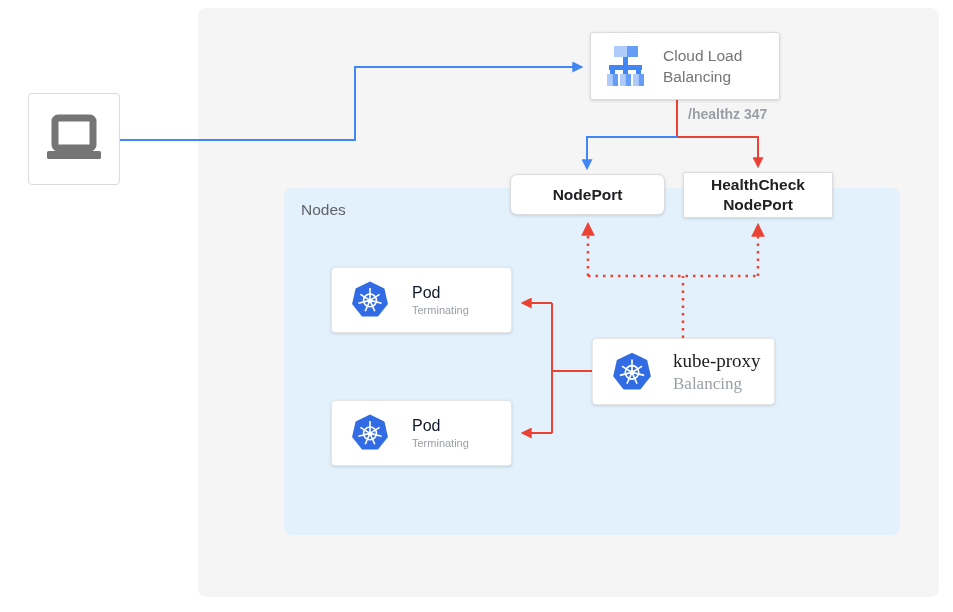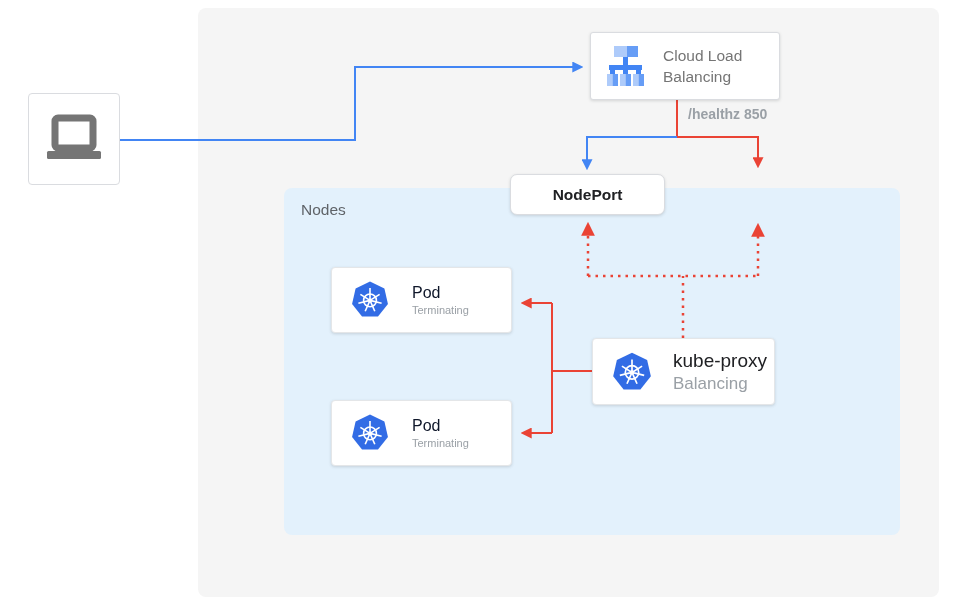--- a/index.html
+++ b/index.html
@@ -46,21 +46,21 @@
   .hc-nodeport-box{left:683px;top:172px;width:150px;height:46px;padding:0 14px;}
 
   .res-box{display:flex;align-items:center;padding-left:18px;border-radius:4px;
     border-color:#E4E6E8;}
   .pod1-box{left:331px;top:267px;width:181px;height:66px;}
   .pod2-box{left:331px;top:400px;width:181px;height:66px;}
   .kube-box{left:592px;top:338px;width:183px;height:67px;}
   .res-text{margin-left:22px;}
   .res-title{font-size:16px;color:#0f172a;}
   .res-sub{font-size:11px;color:var(--muted_text);margin-top:2px;}
-  .kube-box .res-text{margin-left:20px;}
+  .kube-box .res-text{margin-left:20px;font-family:Liberation Serif, serif;}
   .kube-box .res-title{font-size:19px;color:var(--title_text);}
   .kube-box .res-sub{font-size:17px;}
 </style>
 </head>
 <body>
 
 <div class="canvas">
 
   <div class="outer-panel"></div>
 
@@ -114,24 +114,25 @@
       <rect x="6" y="32" width="5.5" height="12" fill="var(--lb_light)"></rect>
       <rect x="11.5" y="32" width="5.5" height="12" fill="var(--lb_mid)"></rect>
       <rect x="19" y="32" width="5.5" height="12" fill="var(--lb_light)"></rect>
       <rect x="24.5" y="32" width="5.5" height="12" fill="var(--lb_mid)"></rect>
       <rect x="32" y="32" width="5.5" height="12" fill="var(--lb_light)"></rect>
       <rect x="37.5" y="32" width="5.5" height="12" fill="var(--lb_mid)"></rect>
     </svg>
     <div class="clb-label">Cloud Load Balancing</div>
   </div>
 
-  <div class="healthz">/healthz 850</div>
+  <div class="healthz">/healthz 347</div>
 
   <div class="box port-box nodeport-box">NodePort</div>
 
+  <div class="box port-box hc-nodeport-box">HealthCheck NodePort</div>
 
   <div class="box res-box pod1-box">
     <svg width="40" height="40" viewBox="0 0 100 100">
       <polygon points="50,4 86,21.3 94.9,60.2 70,91.5 30,91.5 5.2,60.2 14,21.3" fill="var(--k8s_blue)"></polygon>
       <g stroke="#fff" stroke-width="4" fill="none">
         <circle cx="50" cy="51" r="16"></circle>
         <path d="M50,51 L50,20 M50,51 L74,36 M50,51 L79,58 M50,51 L62,78 M50,51 L38,78 M50,51 L21,58 M50,51 L26,36"></path>
       </g>
       <circle cx="50" cy="51" r="5" fill="#fff"></circle>
     </svg>

